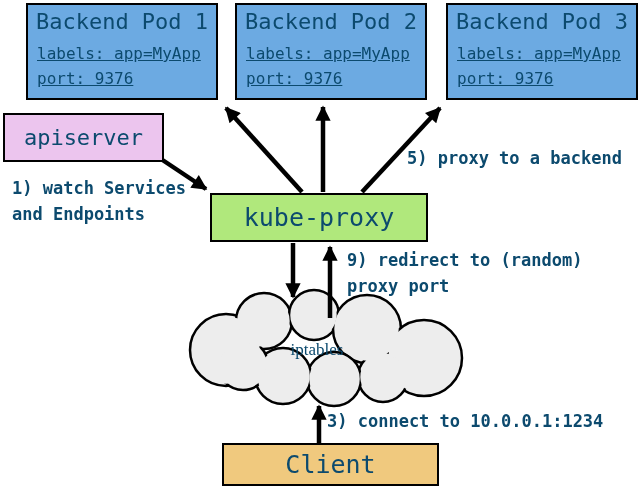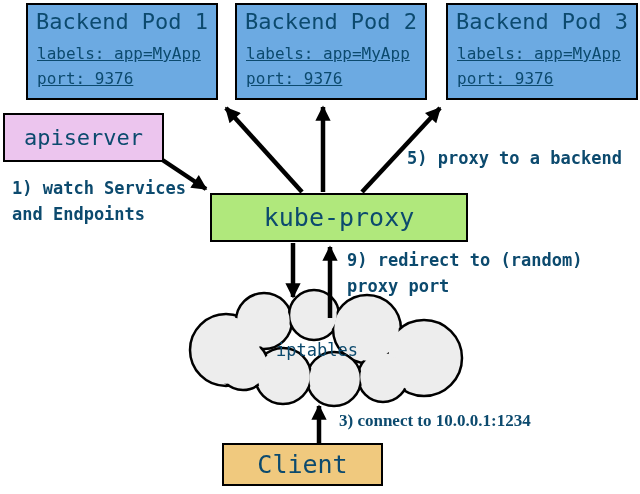--- a/index.html
+++ b/index.html
@@ -44,43 +44,43 @@
     display:flex;align-items:center;justify-content:center;
     white-space:nowrap;
     text-align:center;
   }
   #apiserver{
     left:3px;top:113px;width:161px;height:49px;
     background:var(--apiserver-fill);
     font-size:22px;
   }
   #kube-proxy{
-    left:210px;top:193px;width:258px;height:49px;
+    left:210px;top:193px;width:218px;height:49px;
     background:var(--kubeproxy-fill);
     font-size:25px;
   }
   #client{
-    left:222px;top:443px;width:161px;height:43px;
+    left:222px;top:443px;width:217px;height:43px;
     background:var(--client-fill);
     font-size:25px;
   }
   .annotation{
     position:absolute;
     font-weight:bold;
     font-size:17px;line-height:26px;
     white-space:pre-line;
   }
   #ann1{left:12px;top:175px;}
   #ann2{left:71px;top:246px;}
-  #ann3{left:339px;top:408px;font-family:Liberation Serif, serif;}
+  #ann3{left:327px;top:408px;}
   #ann4{left:347px;top:247px;}
   #ann5{left:407px;top:145px;}
   #cloud-label{
     position:absolute;left:271px;top:340px;width:92px;
-    font-size:17px;text-align:center;white-space:nowrap;
+    font-size:17px;text-align:center;white-space:nowrap;font-family:Liberation Serif, serif;
   }
 </style>
 </head>
 <body>
 
 <div id="canvas">
 
   <svg id="arrow-layer" viewBox="0 0 640 494" xmlns="http://www.w3.org/2000/svg">
     <defs>
       <marker id="ah" viewBox="0 0 10 10" refX="9" refY="5" markerWidth="4" markerHeight="3.4" orient="auto" markerUnits="strokeWidth">

